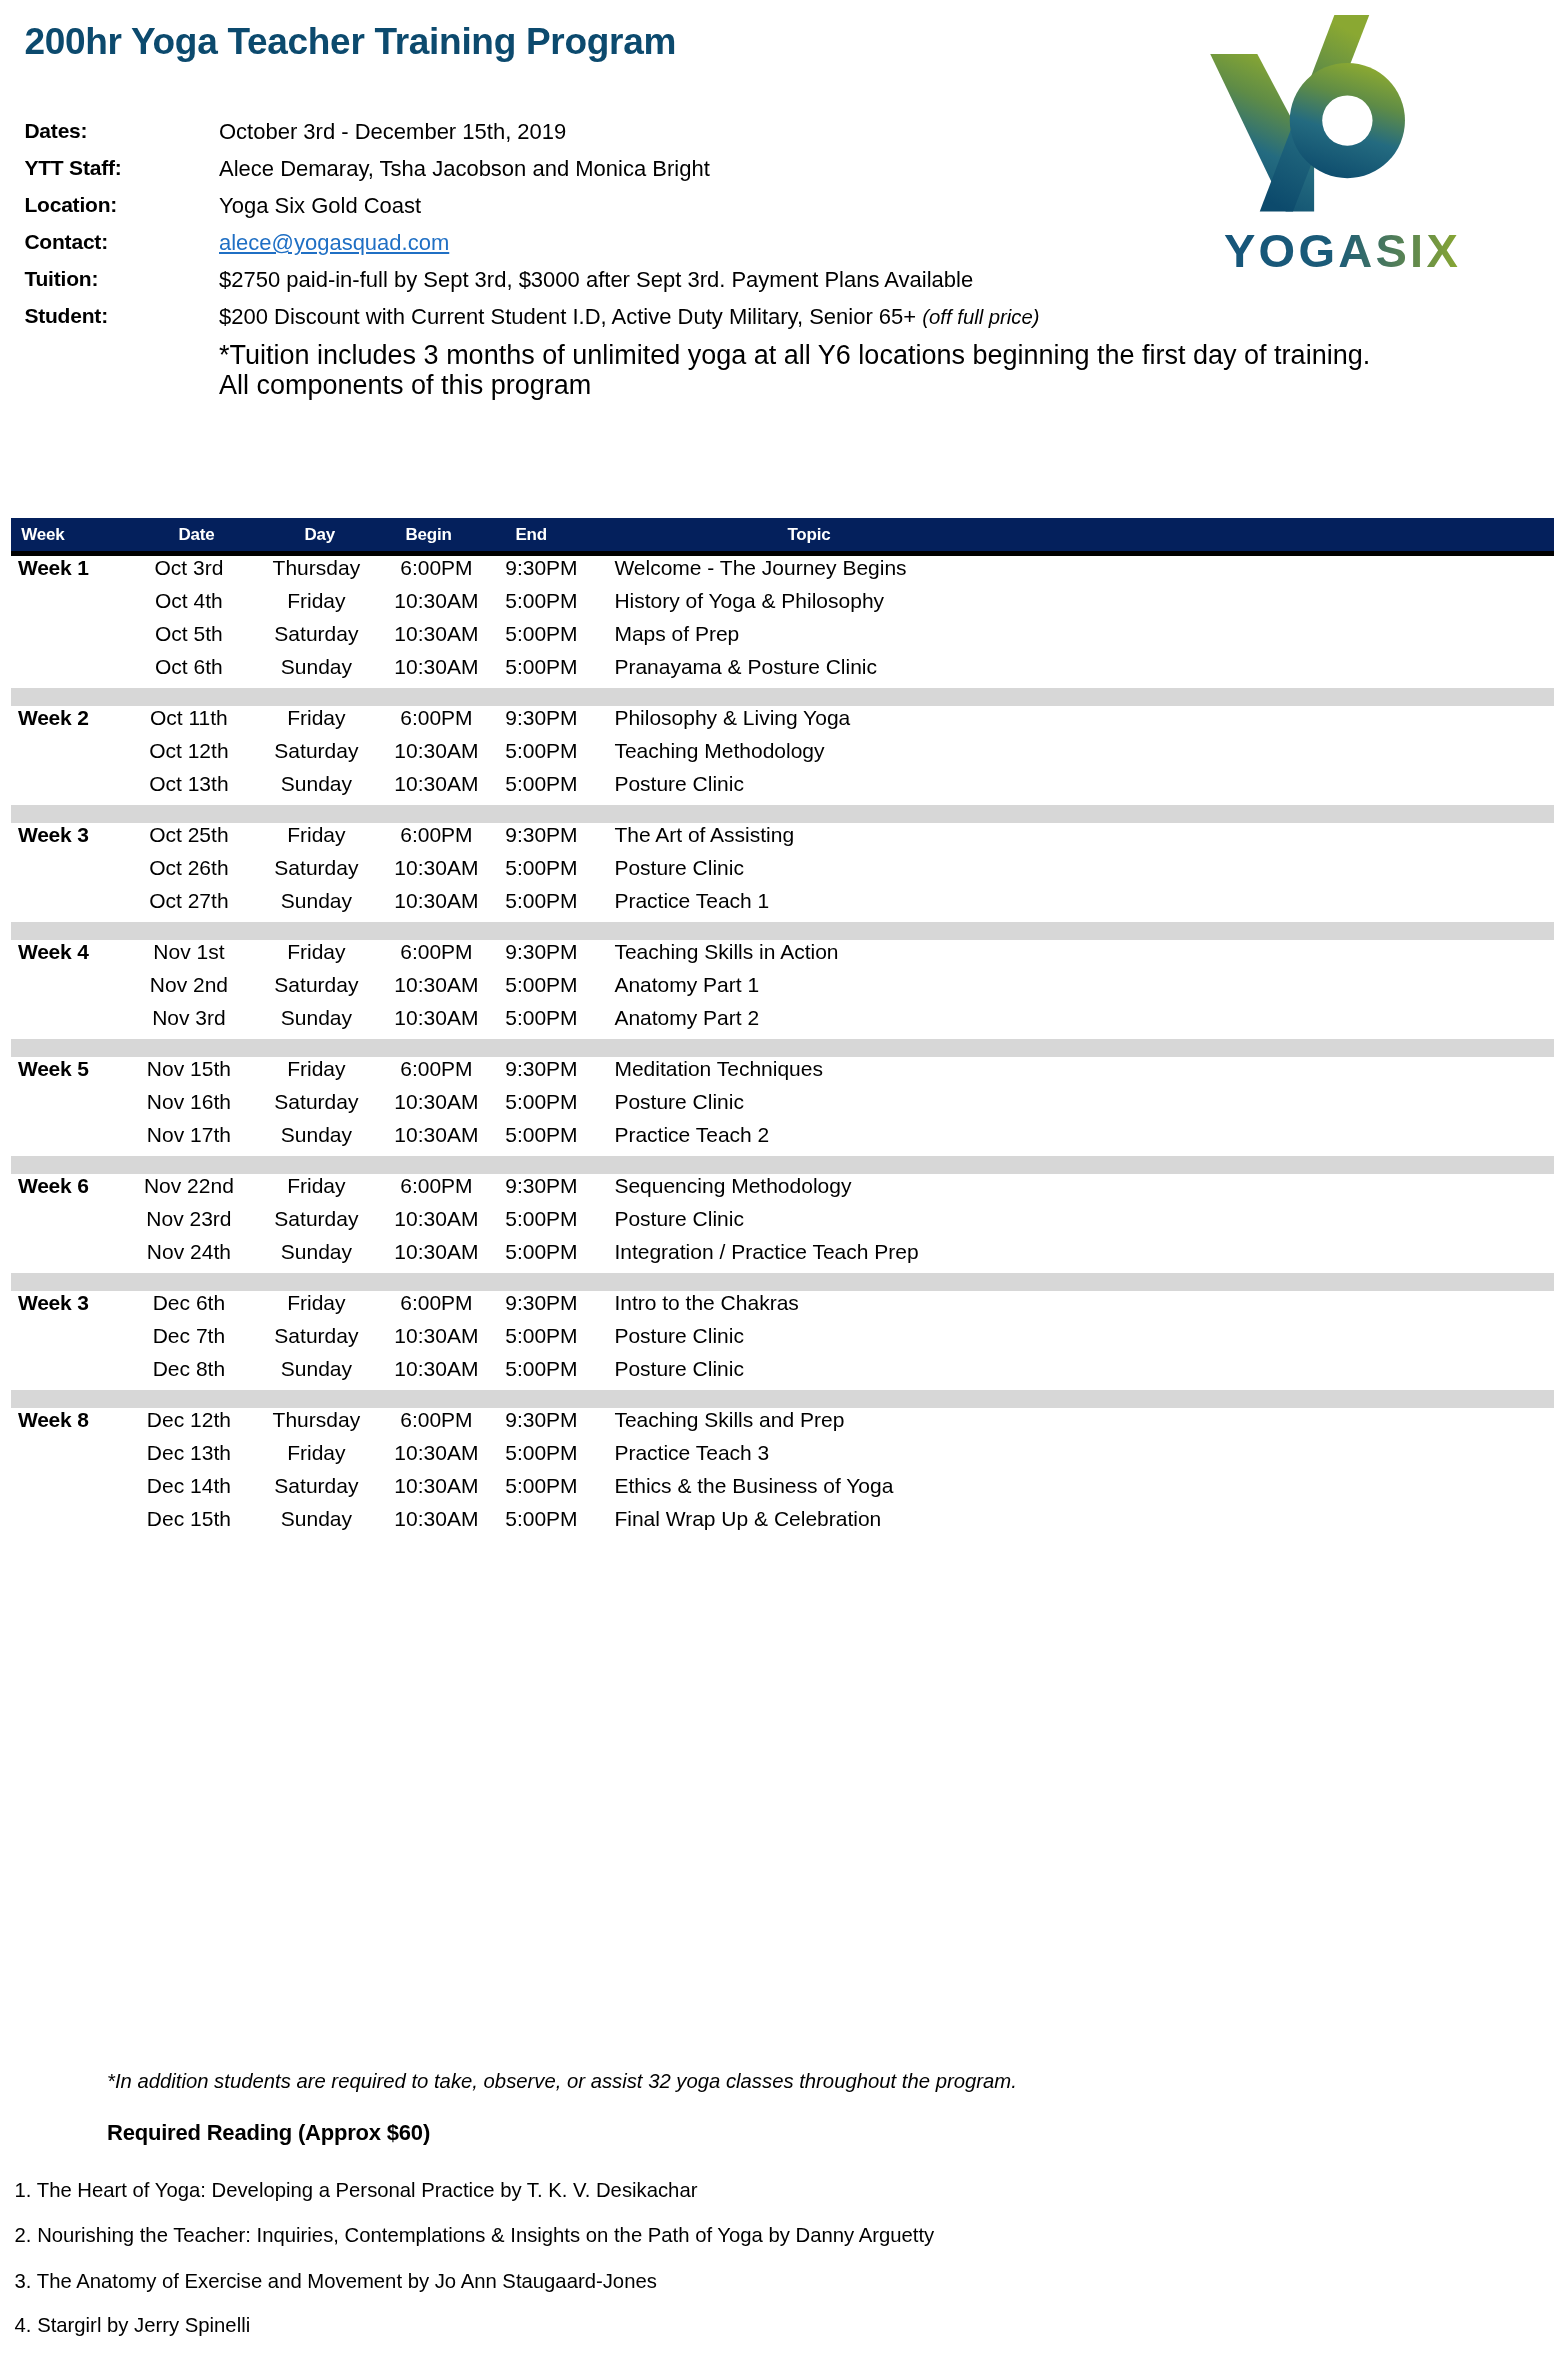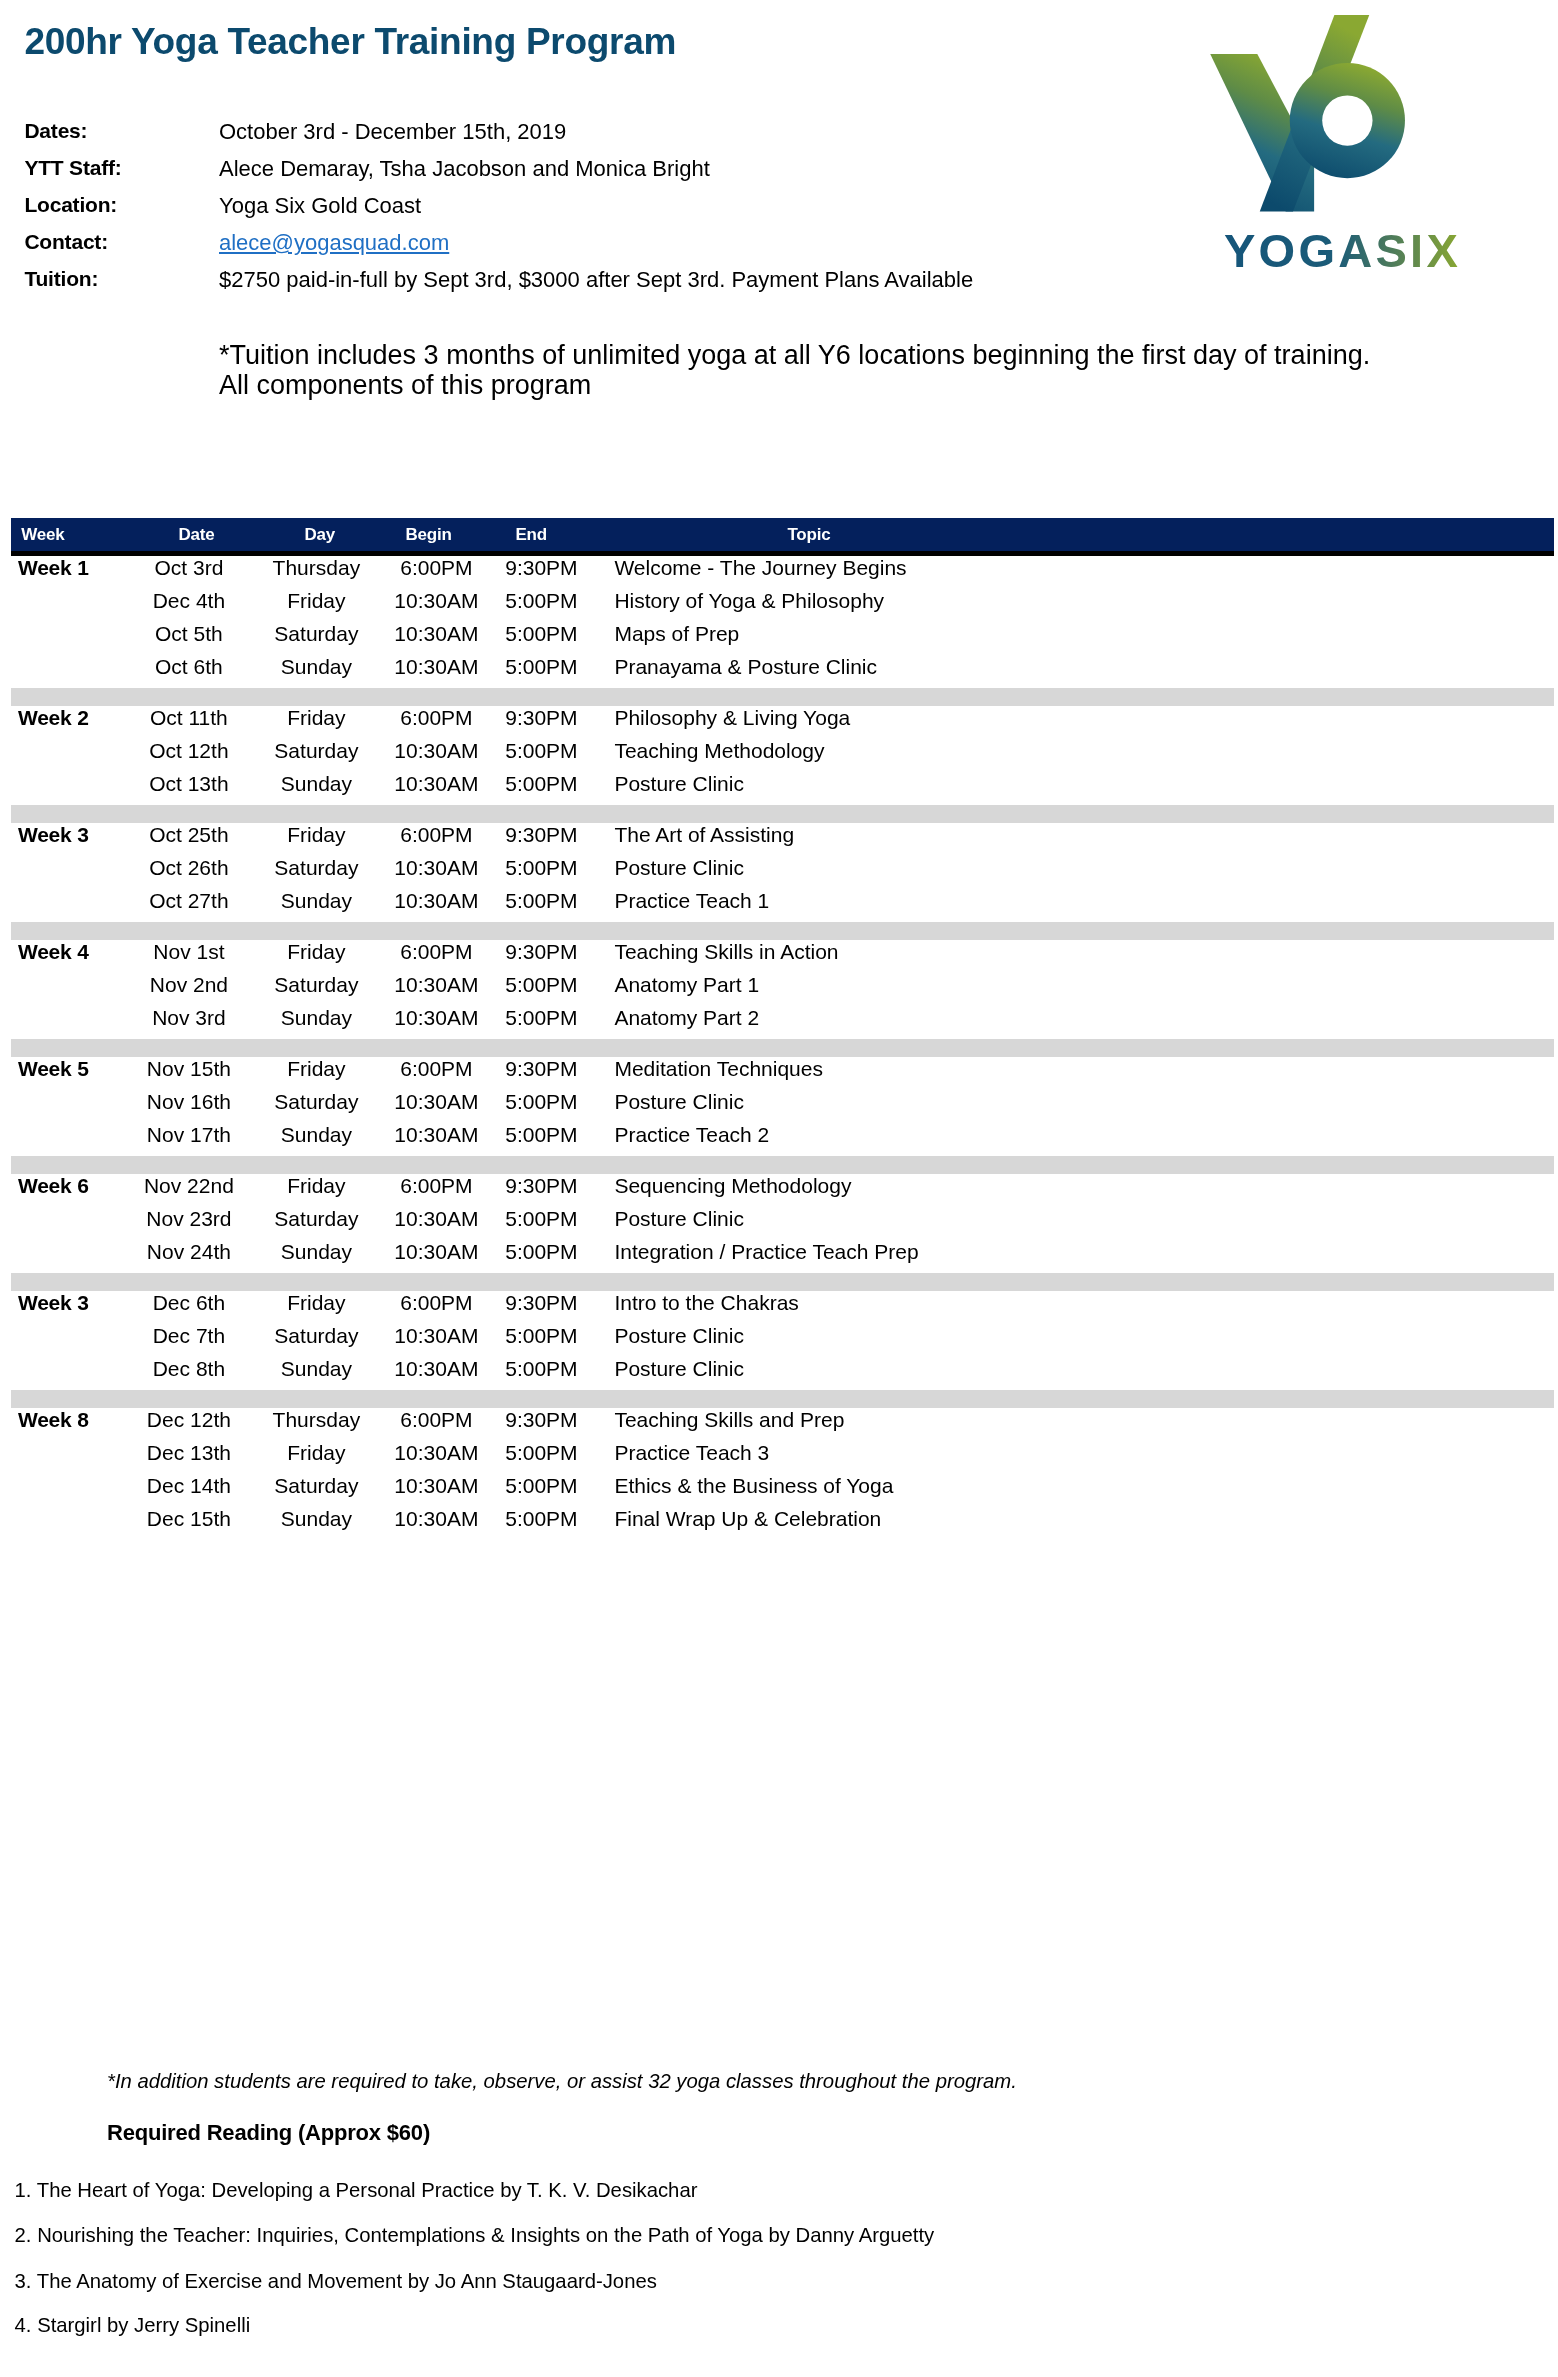--- a/index.html
+++ b/index.html
@@ -222,20 +222,24 @@
       <div class="info-value">Yoga Six Gold Coast</div>
     </div>
     <div class="info-row">
       <div class="info-label">Contact:</div>
       <div class="info-value"><span class="email-link">alece@yogasquad.com</span></div>
     </div>
     <div class="info-row">
       <div class="info-label">Tuition:</div>
       <div class="info-value">$2750 paid-in-full by Sept 3rd, $3000 after Sept 3rd.  Payment Plans Available</div>
     </div>
+    <div class="info-row">
+      <div class="info-label">Student:</div>
+      <div class="info-value">$200 Discount with Current Student I.D, Active Duty Military, Senior 65+ <span class="muted-italic">(off full price)</span></div>
+    </div>
     <div class="info-sub" style="top: 221px;">*Tuition includes 3 months of unlimited yoga at all Y6 locations beginning the first day of training.</div>
     <div class="info-sub" style="top: 251px;">All components of this program</div>
   </div>
 
 <div class="sched-table">
   <div class="thead">
     <div class="th th-week">Week</div>
     <div class="th th-date">Date</div>
     <div class="th th-day">Day</div>
     <div class="th th-begin">Begin</div>
@@ -247,21 +251,21 @@
         <div class="row">
           <div class="cell c-week">Week 1</div>
           <div class="cell c-date">Oct 3rd</div>
           <div class="cell c-day">Thursday</div>
           <div class="cell c-begin">6:00PM</div>
           <div class="cell c-end">9:30PM</div>
           <div class="cell c-topic">Welcome - The Journey Begins</div>
         </div>
         <div class="row">
           <div class="cell c-week"></div>
-          <div class="cell c-date">Dec 4th</div>
+          <div class="cell c-date">Oct 4th</div>
           <div class="cell c-day">Friday</div>
           <div class="cell c-begin">10:30AM</div>
           <div class="cell c-end">5:00PM</div>
           <div class="cell c-topic">History of Yoga &amp; Philosophy</div>
         </div>
         <div class="row">
           <div class="cell c-week"></div>
           <div class="cell c-date">Oct 5th</div>
           <div class="cell c-day">Saturday</div>
           <div class="cell c-begin">10:30AM</div>

